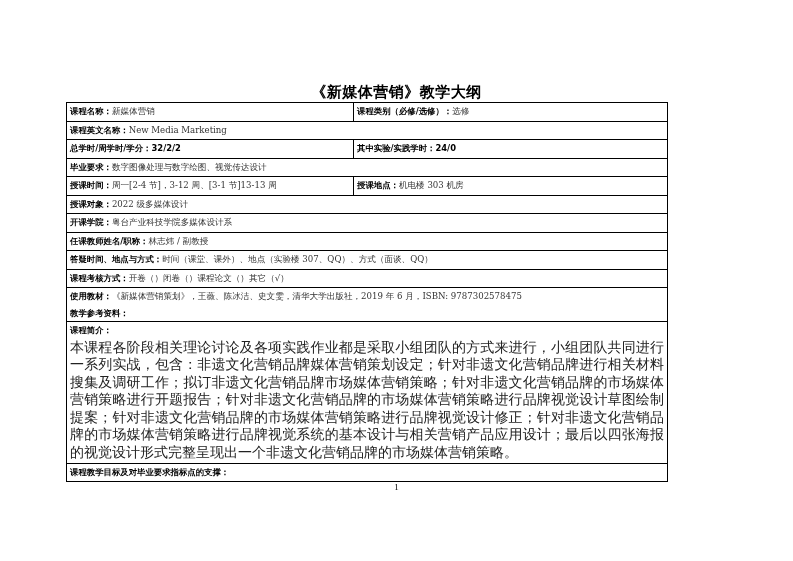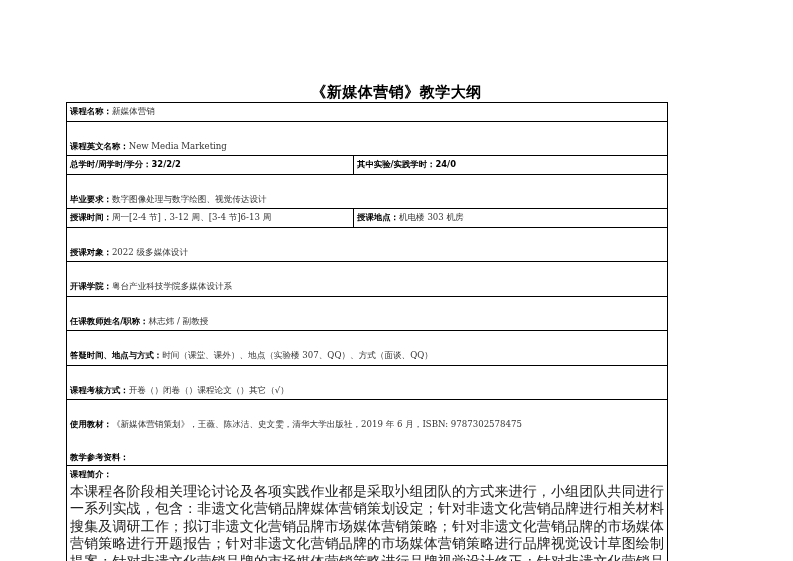--- a/index.html
+++ b/index.html
@@ -11,21 +11,21 @@
   .tbl { position: absolute; left: 66px; top: 102px; width: 602px; border: 1.5px solid #000;
          box-sizing: border-box; }
   .row { display: flex; border-bottom: 1px solid #000; box-sizing: border-box; }
   .row:last-child { border-bottom: none; }
   .cell { box-sizing: border-box; padding: 0 3px; font-size: 8.6px; line-height: 17.5px;
           white-space: nowrap; overflow: hidden; }
   .cell + .cell { border-left: 1px solid #000; }
   .lbl { font-family: "DejaVu Sans", "Liberation Sans", sans-serif; font-weight: bold; font-size: 8.4px; }
   .val { font-family: "DejaVu Serif", "Liberation Serif", serif; color: #333; }
   .c-left { width: 286px; }
-  .c-full { flex: 1; margin-top: 16px; }
+  .c-full { flex: 1; }
   .c-right { flex: 1; }
   .intro-wrap { display: block; }
   .intro-head { padding: 0 3px; line-height: 17px; }
   .intro-text { padding: 0 3px 1px 3px; font-size: 14px; line-height: 17.6px; color: #222;
                 white-space: normal; text-align: justify; }
   .g-c1 { width: 260px; }
   .g-c2 { width: 176px; }
   .g-c3 { flex: 1; }
   .page-num { position: absolute; left: 0; width: 793px; top: 482px; text-align: center;
               font-size: 9px; font-family: "Liberation Serif", serif; }
@@ -33,20 +33,23 @@
 </head>
 <body>
 
 <div class="title">《新媒体营销》教学大纲</div>
 
 <div class="tbl">
 
   <div class="row">
     <div class="cell c-left">
       <span class="lbl">课程名称：</span><span class="val">新媒体营销</span>
+    </div>
+    <div class="cell c-right">
+      <span class="lbl">课程类别（必修/选修）：</span><span class="val">选修</span>
     </div>
   </div>
 
   <div class="row">
     <div class="cell c-full">
       <span class="lbl">课程英文名称：</span><span class="val">New Media Marketing</span>
     </div>
   </div>
 
   <div class="row">
@@ -60,21 +63,21 @@
 
   <div class="row">
     <div class="cell c-full">
       <span class="lbl">毕业要求：</span><span class="val">数字图像处理与数字绘图、视觉传达设计</span>
     </div>
   </div>
 
 
   <div class="row">
     <div class="cell c-left">
-      <span class="lbl">授课时间：</span><span class="val">周一[2-4 节]，3-12 周、[3-4 节]6-13 周</span>
+      <span class="lbl">授课时间：</span><span class="val">周一[2-4 节]，3-12 周、[3-1 节]13-13 周</span>
     </div>
     <div class="cell c-right">
       <span class="lbl">授课地点：</span><span class="val">机电楼 303 机房</span>
     </div>
   </div>
 
   <div class="row">
     <div class="cell c-full">
       <span class="lbl">授课对象：</span><span class="val">2022 级多媒体设计</span>
     </div>

